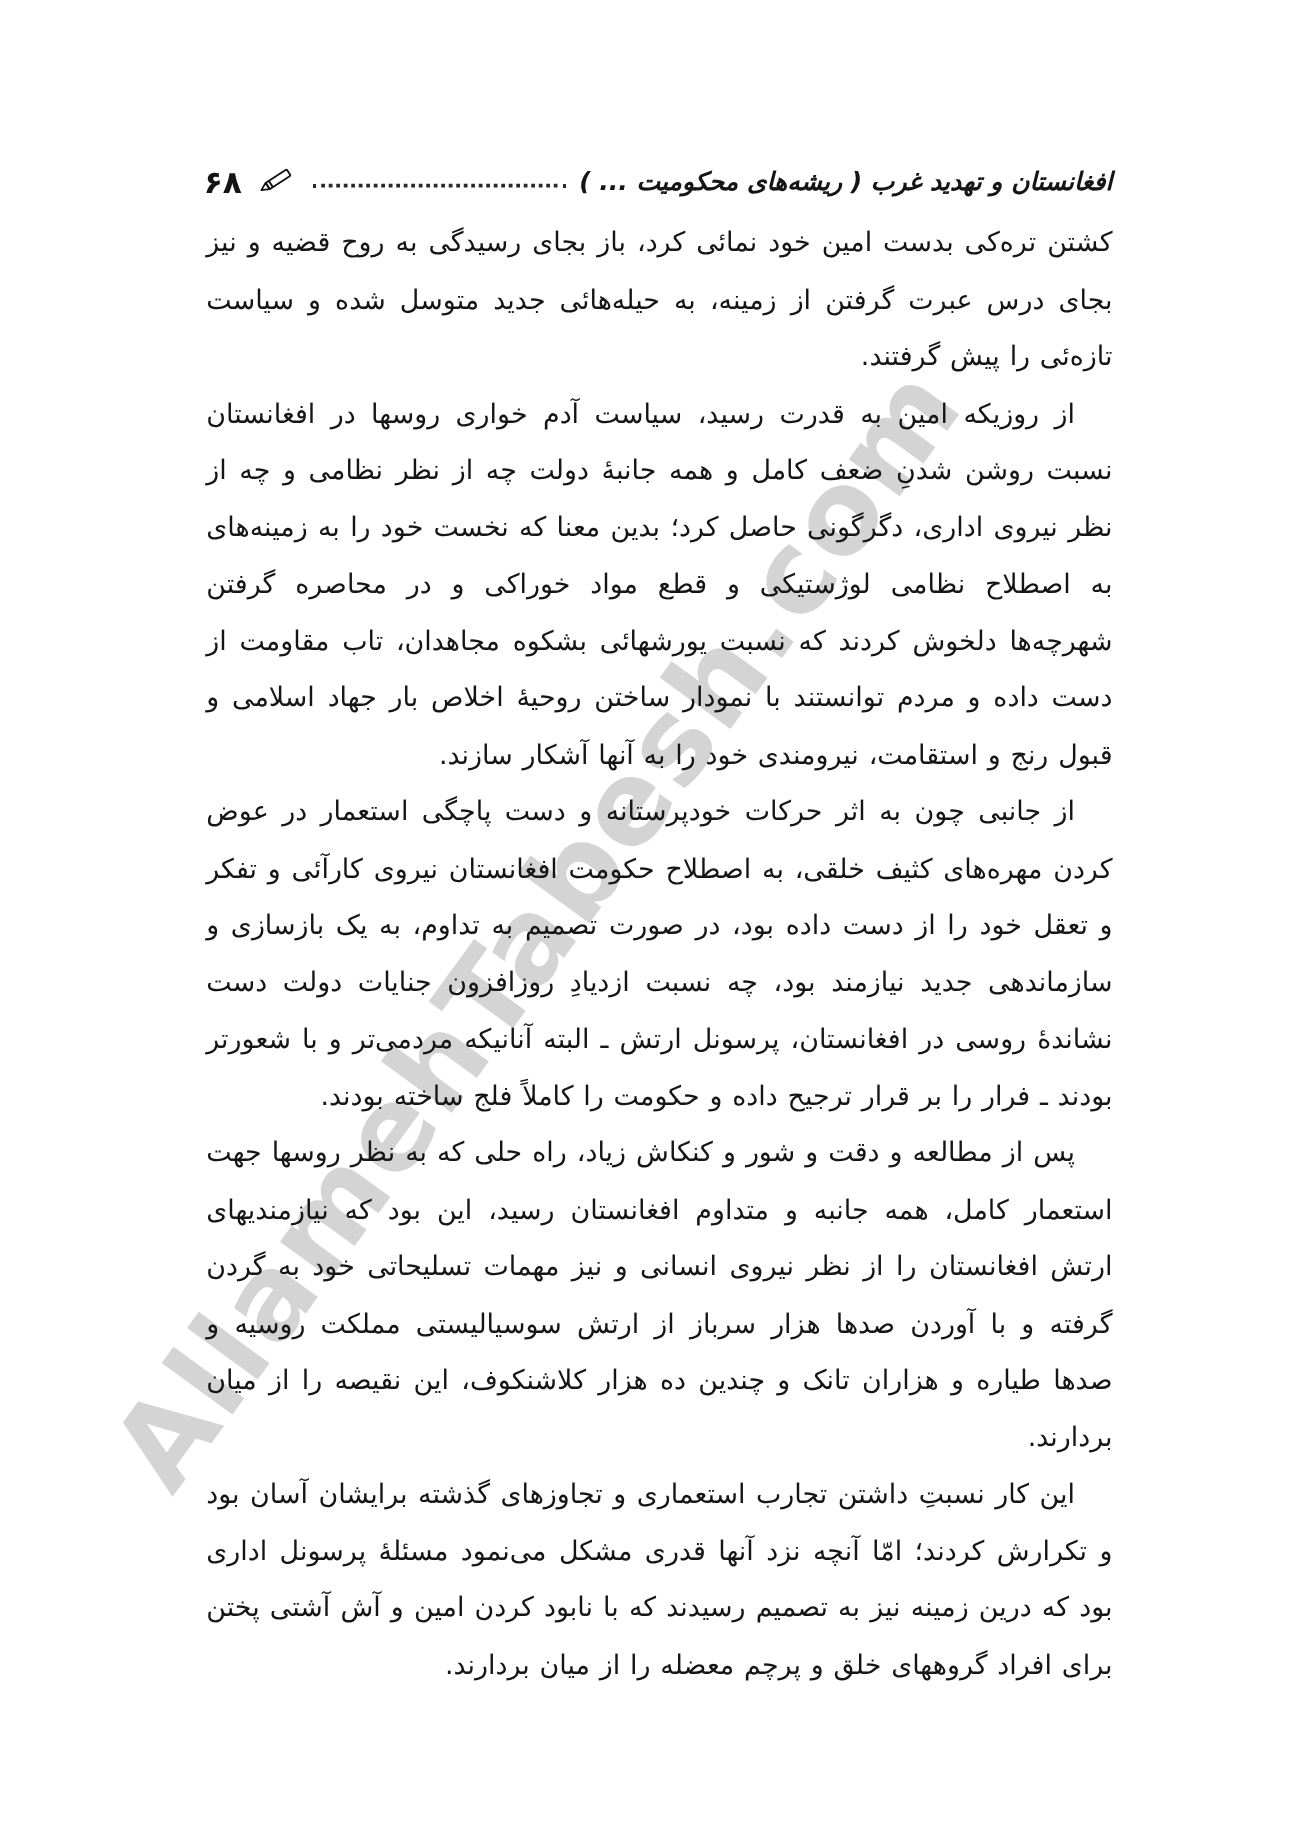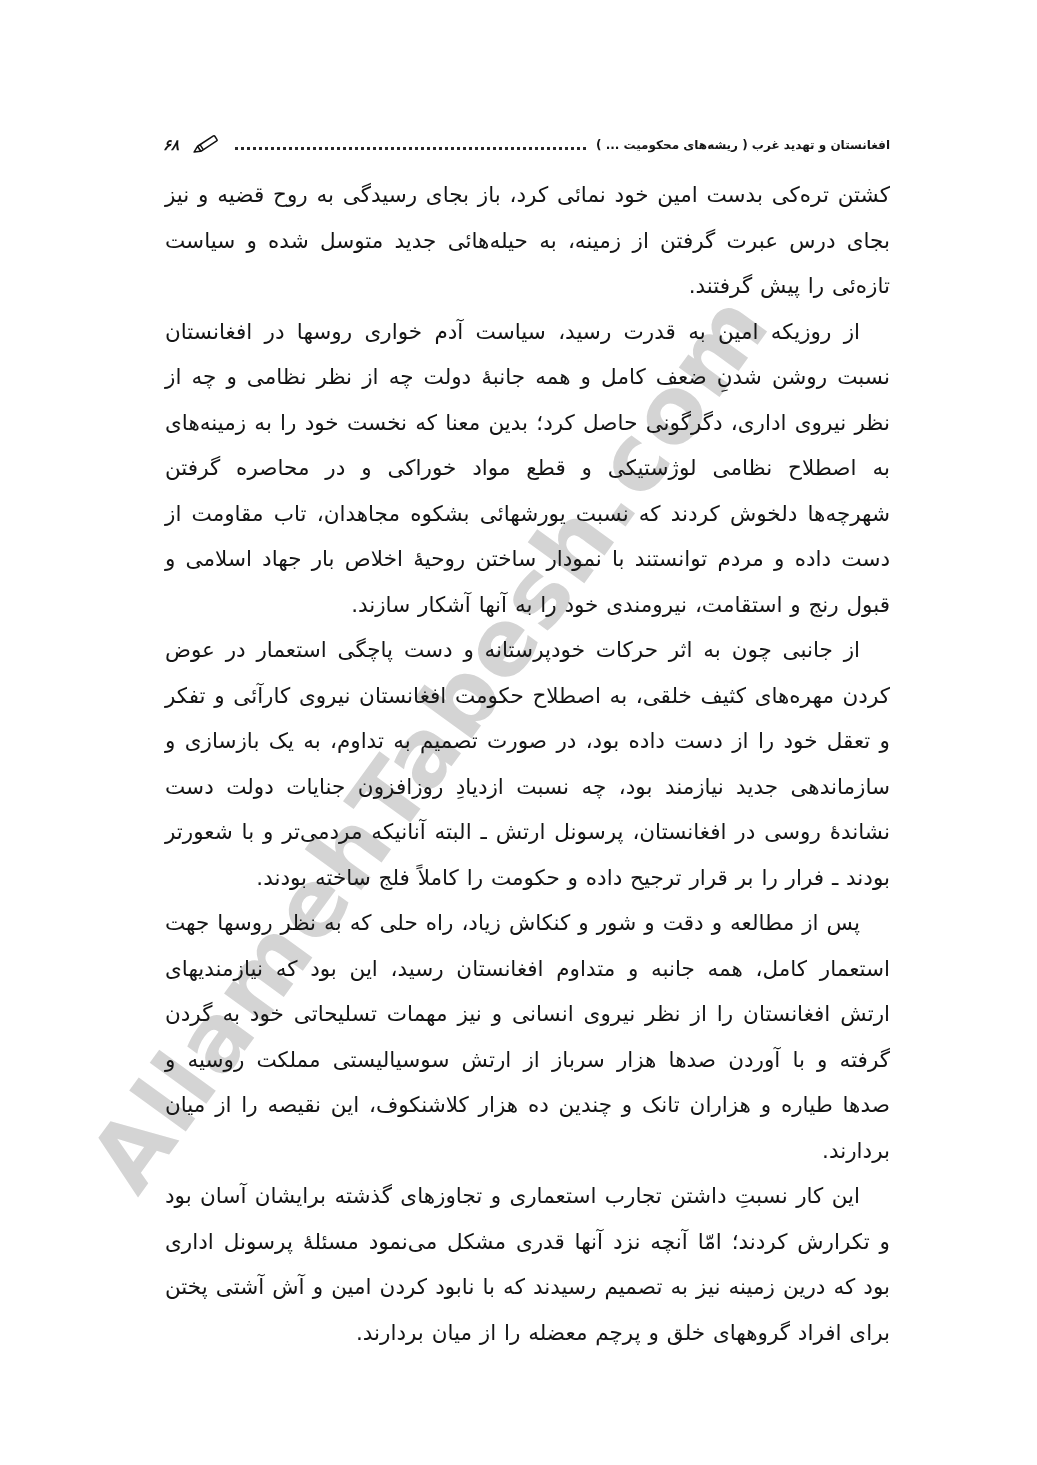--- a/index.html
+++ b/index.html
@@ -37,44 +37,44 @@
     top: 128px;
     right: 147px;
     left: 163px;
     height: 34px;
     display: flex;
     direction: rtl;
     align-items: center;
     z-index: 1;
   }
   .header .title {
-    font-size: 12px;
+    font-size: 20px;
     font-weight: bold;
     white-space: nowrap;
     letter-spacing: 0.2px;
+    font-style: italic;
   }
   .header .leader {
     flex: 1 1 auto;
     border-bottom: 3px dotted #2a2a2a;
     height: 1px;
     margin: 0 10px;
     transform: translateY(3px);
     min-width: 40px;
   }
   .header .pen {
     flex: 0 0 auto;
     display: inline-flex;
     align-items: center;
     margin: 0 4px 0 10px;
   }
   .header .pagenum {
-    font-size: 15px;
+    font-size: 25px;
     font-weight: bold;
     white-space: nowrap;
-    font-style: italic;
   }
   
   .bodytext {
     position: absolute;
     top: 172px;
     right: 147px;
     left: 165px;
     z-index: 1;
     direction: rtl;
     text-align: justify;

